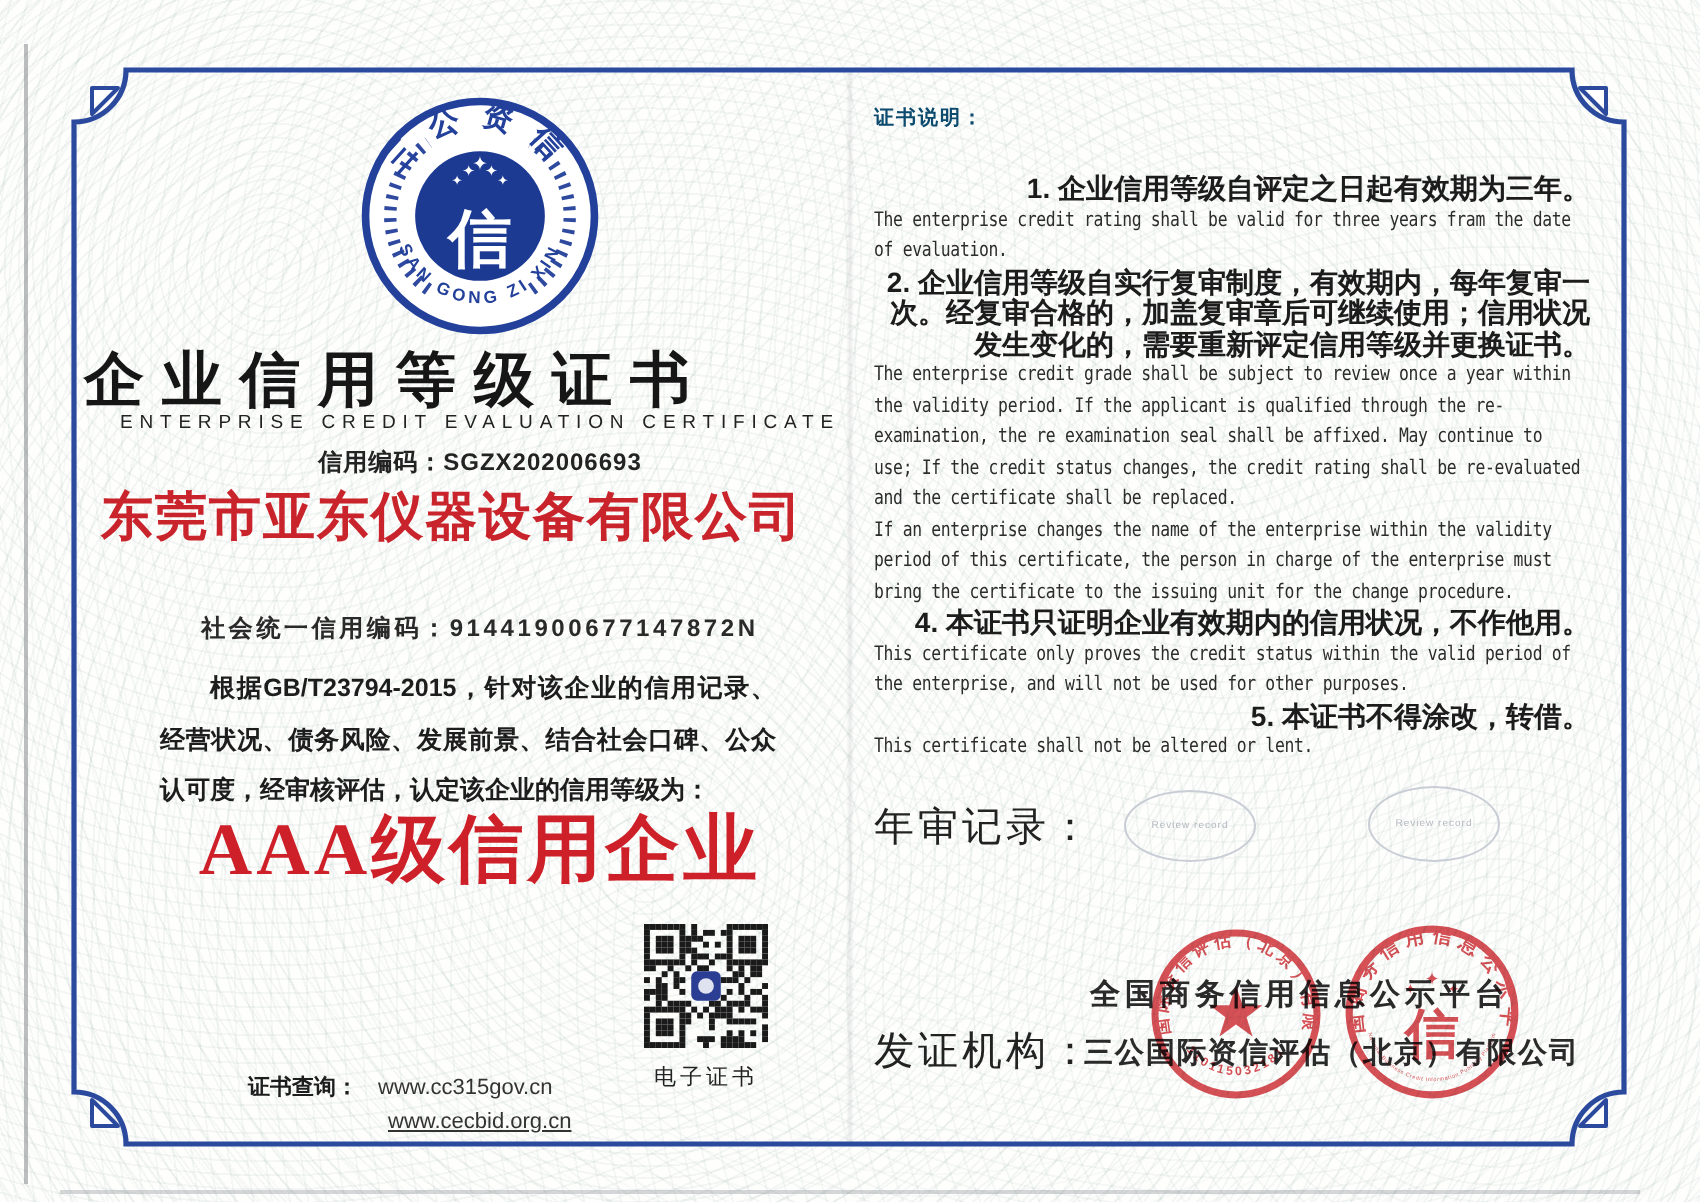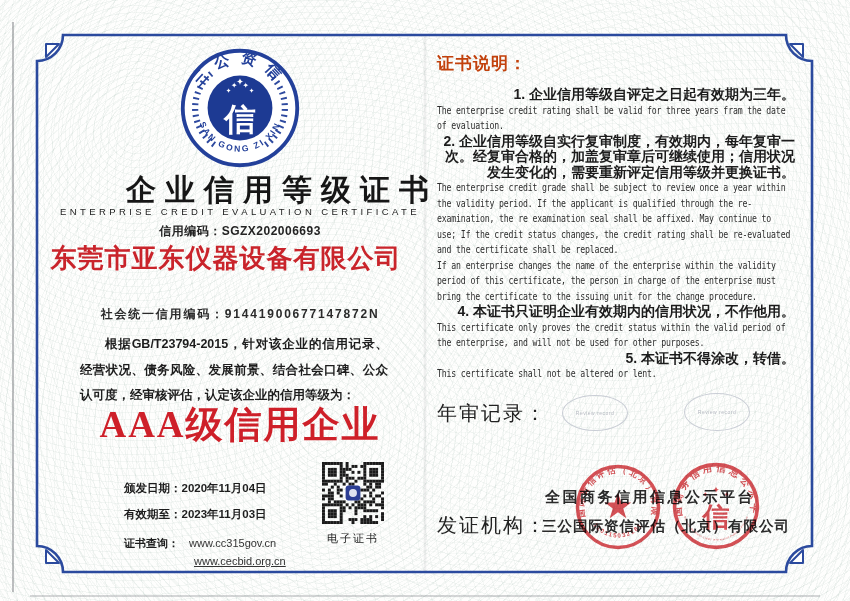--- a/index.html
+++ b/index.html
@@ -19,21 +19,21 @@
       repeating-radial-gradient(circle at 38% 72%, rgba(150,178,166,.10) 0 1px, transparent 1px 6px),
       repeating-radial-gradient(circle at 88% 82%, rgba(150,178,166,.09) 0 1px, transparent 1px 9px),
       repeating-radial-gradient(circle at 55% 50%, rgba(150,178,166,.06) 0 1px, transparent 1px 11px);
   }
   .scan-edge-left{position:absolute;left:12px;top:22px;width:2px;height:570px;background:rgba(110,112,118,.45);}
   .scan-edge-bottom{position:absolute;left:30px;top:595px;width:790px;height:2px;background:rgba(120,122,128,.30);}
   .fold-line{position:absolute;left:423px;top:36px;width:4px;height:536px;
     background:linear-gradient(90deg,transparent,rgba(90,95,100,.12),transparent);}
   svg.frame{position:absolute;left:0;top:0;}
   .logo-wrap{position:absolute;left:178px;top:46px;width:124px;height:124px;}
-  .cert-title{position:absolute;left:42px;top:170px;width:396px;text-align:right;
+  .cert-title{position:absolute;left:42px;top:170px;width:396px;text-align:left;
     font-size:30px;font-weight:bold;color:#161616;letter-spacing:9px;}
   .cert-subtitle{position:absolute;left:42px;top:206px;width:396px;text-align:center;
     font-size:9.5px;font-weight:normal;color:#222;letter-spacing:3.4px;white-space:nowrap;}
   .credit-code{position:absolute;left:42px;top:223px;width:396px;text-align:center;
     font-size:12px;font-weight:bold;color:#232323;letter-spacing:.5px;}
   .company-name{position:absolute;left:28px;top:241px;width:396px;text-align:center;
     font-size:26px;font-weight:bold;color:#c9242b;letter-spacing:1px;}
   .unified-code{position:absolute;left:42px;top:306px;width:396px;text-align:center;
     font-size:12px;font-weight:bold;color:#2a2a2a;letter-spacing:1.8px;}
   .statement{position:absolute;left:80px;top:332px;width:308px;
@@ -46,21 +46,21 @@
   .dates .row{margin-bottom:11px;font-weight:bold;}
   .query{position:absolute;left:124px;top:536px;font-size:11px;color:#1d1d1d;}
   .query .lbl{font-weight:bold;margin-right:10px;}
   .query .url{color:#333;font-weight:normal;}
   .query .url2{margin-left:70px;margin-top:4px;text-decoration:underline;}
   .qr-wrap{position:absolute;left:322px;top:462px;width:62px;height:62px;}
   .qr-label{position:absolute;left:314px;top:531px;width:78px;text-align:center;
     font-size:11px;color:#222;letter-spacing:2px;}
 
   
-  .ins-title{position:absolute;left:437px;top:52px;font-size:17px;font-weight:bold;color:#c2410c;letter-spacing:1px;}
+  .ins-title{position:absolute;left:437px;top:52px;font-size:10px;font-weight:bold;color:#0c4a6e;letter-spacing:1px;}
   .ins-list{position:absolute;left:437px;top:87px;width:360px;}
   .ins-zh{width:358px;font-size:14px;font-weight:700;color:#1c1c1c;line-height:15.5px;text-align:right;}
   .ins-en{width:436px;font-size:10px;font-family:"DejaVu Sans Mono","Liberation Mono",monospace;
     color:#2c2c2c;line-height:15.5px;transform:scaleX(.82);transform-origin:left top;letter-spacing:-.2px;}
   .annual-label{position:absolute;left:437px;top:400px;font-size:20px;color:#222;letter-spacing:2px;}
   .review-ellipse{position:absolute;border:1px solid #c9cdd5;border-radius:50%;
     display:flex;align-items:center;justify-content:center;}
   .re1{left:562px;top:395px;width:64px;height:34px;}
   .re2{left:684px;top:393px;width:64px;height:36px;}
   .review-ellipse span{font-size:5px;color:#b4b8c0;letter-spacing:.5px;}
@@ -122,28 +122,20 @@
   </div>
 
   <div class="cert-title">企业信用等级证书</div>
   <div class="cert-subtitle">ENTERPRISE CREDIT EVALUATION CERTIFICATE</div>
   <div class="credit-code">信用编码：SGZX202006693</div>
   <div class="company-name">东莞市亚东仪器设备有限公司</div>
   <div class="unified-code">社会统一信用编码：91441900677147872N</div>
   <div class="statement">根据GB/T23794-2015，针对该企业的信用记录、经营状况、债务风险、发展前景、结合社会口碑、公众认可度，经审核评估，认定该企业的信用等级为：</div>
   <div class="rating">AAA级信用企业</div>
 
-  <div class="dates">
-    <div class="row">
-      <span>颁发日期：</span><span>2020年11月04日</span>
-    </div>
-    <div class="row">
-      <span>有效期至：</span><span>2023年11月03日</span>
-    </div>
-  </div>
 
   <div class="query">
     <div>
       <span class="lbl">证书查询：</span><span class="url">www.cc315gov.cn</span>
     </div>
     <div class="url url2">www.cecbid.org.cn</div>
   </div>
 
   <div class="qr-wrap">
     <svg id="qr" width="62" height="62" viewBox="0 0 63 63">

